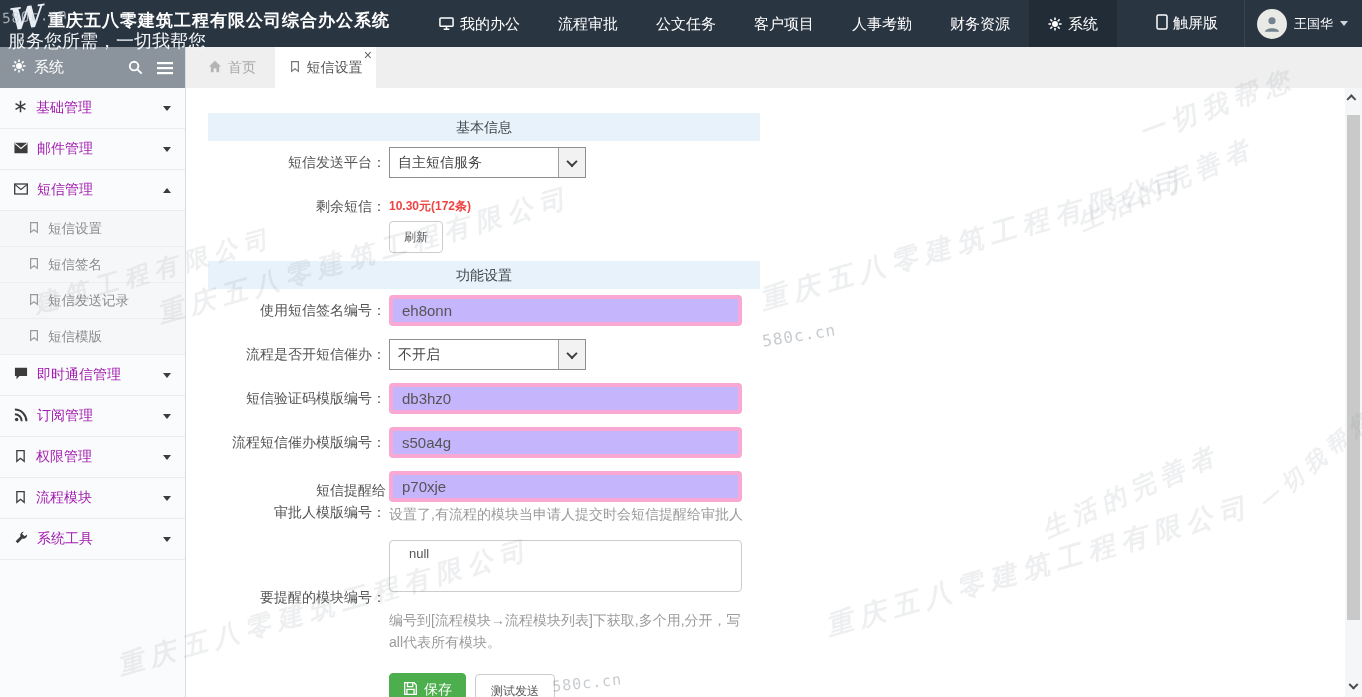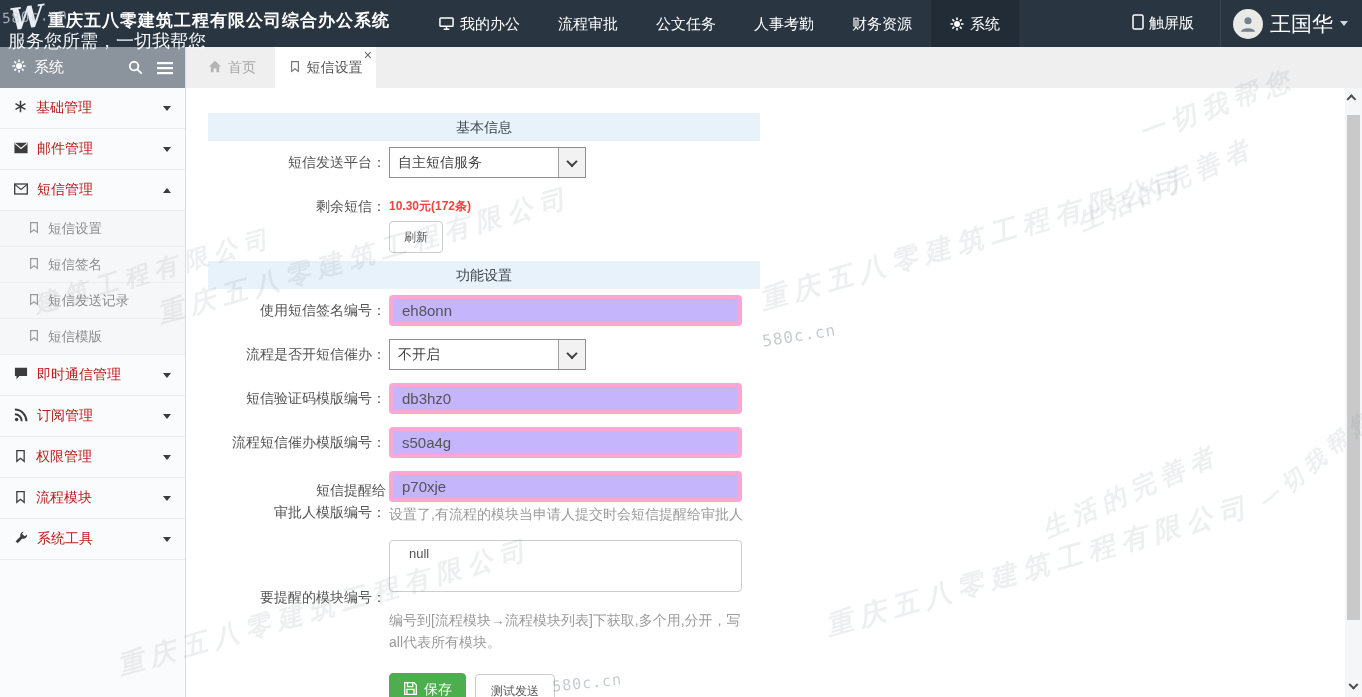--- a/index.html
+++ b/index.html
@@ -19,32 +19,32 @@
   .nav-item { height:47px; line-height:47px; padding:0 19px; font-size:15px; color:#fff;
     display:flex; align-items:center; gap:6px; cursor:pointer; white-space:nowrap; }
   .nav-item.active { background:#222c37; }
   .nav-item svg { display:block; }
   .nav-right { position:absolute; right:0; top:0; height:47px; display:flex; align-items:center; }
   .touch-item { display:flex; align-items:center; gap:5px; font-size:15px; padding:0 26px; height:47px; cursor:pointer; }
   .nav-divider { width:1px; height:47px; background:#3a4551; }
   .user-item { display:flex; align-items:center; gap:7px; padding:0 14px 0 12px; height:47px; cursor:pointer; }
   .avatar { width:30px; height:30px; border-radius:50%; background:#e9e9e5; overflow:hidden;
     display:flex; align-items:center; justify-content:center; }
-  .user-name { font-size:21px; color:#fff; }
+  .user-name { font-size:13px; color:#fff; }
   .caret-down { width:0; height:0; border-left:4px solid transparent; border-right:4px solid transparent;
     border-top:5px solid #cfd6dd; }
 
   
   .sidebar { position:absolute; left:0; top:47px; width:186px; height:650px;
     background:#fafbfc; border-right:1px solid #d8dde2; z-index:6; }
   .sidebar-header { height:41px; background:#8b949c; color:#fff; display:flex; align-items:center; padding:0 12px; }
   .sidebar-header .sb-title { font-size:15px; margin-left:8px; flex:1; }
   .sb-tool { display:flex; align-items:center; margin-left:14px; cursor:pointer; }
   .menu-item { height:41px; display:flex; align-items:center; padding:0 14px;
-    border-bottom:1px solid #ececec; color:#b91c1c; font-size:14px; cursor:pointer; background:#fafbfc; }
+    border-bottom:1px solid #ececec; color:#a21caf; font-size:14px; cursor:pointer; background:#fafbfc; }
   .menu-item .mi-label { margin-left:9px; flex:1; }
   .menu-item svg { color:#3c3c3c; }
   .tri-down { width:0; height:0; border-left:4px solid transparent; border-right:4px solid transparent;
     border-top:5px solid #3c3c3c; }
   .tri-up { width:0; height:0; border-left:4px solid transparent; border-right:4px solid transparent;
     border-bottom:5px solid #3c3c3c; }
   .submenu-item { height:36px; display:flex; align-items:center; padding:0 14px 0 28px;
     border-bottom:1px solid #eeeeee; color:#8b8b8b; font-size:13.5px; cursor:pointer; background:#f6f7f8; }
   .submenu-item .mi-label { margin-left:8px; }
   .submenu-item svg { color:#9a9a9a; }
@@ -122,20 +122,23 @@
         </span>
       <span>我的办公</span>
     </div>
     <div class="nav-item">
       <span>流程审批</span>
     </div>
     <div class="nav-item">
       <span>公文任务</span>
     </div>
     <div class="nav-item">
+      <span>客户项目</span>
+    </div>
+    <div class="nav-item">
       <span>人事考勤</span>
     </div>
     <div class="nav-item">
       <span>财务资源</span>
     </div>
     <div class="nav-item active">
       <span>
           <svg width="14" height="14" viewBox="0 0 16 16">
             <path d="M8 0.5v3M8 12.5v3M0.5 8h3M12.5 8h3M2.7 2.7l2.1 2.1M11.2 11.2l2.1 2.1M13.3 2.7l-2.1 2.1M4.8 11.2l-2.1 2.1" stroke="currentColor" stroke-width="1.8" fill="none"></path>
             <circle cx="8" cy="8" r="3.4" fill="currentColor"></circle>

